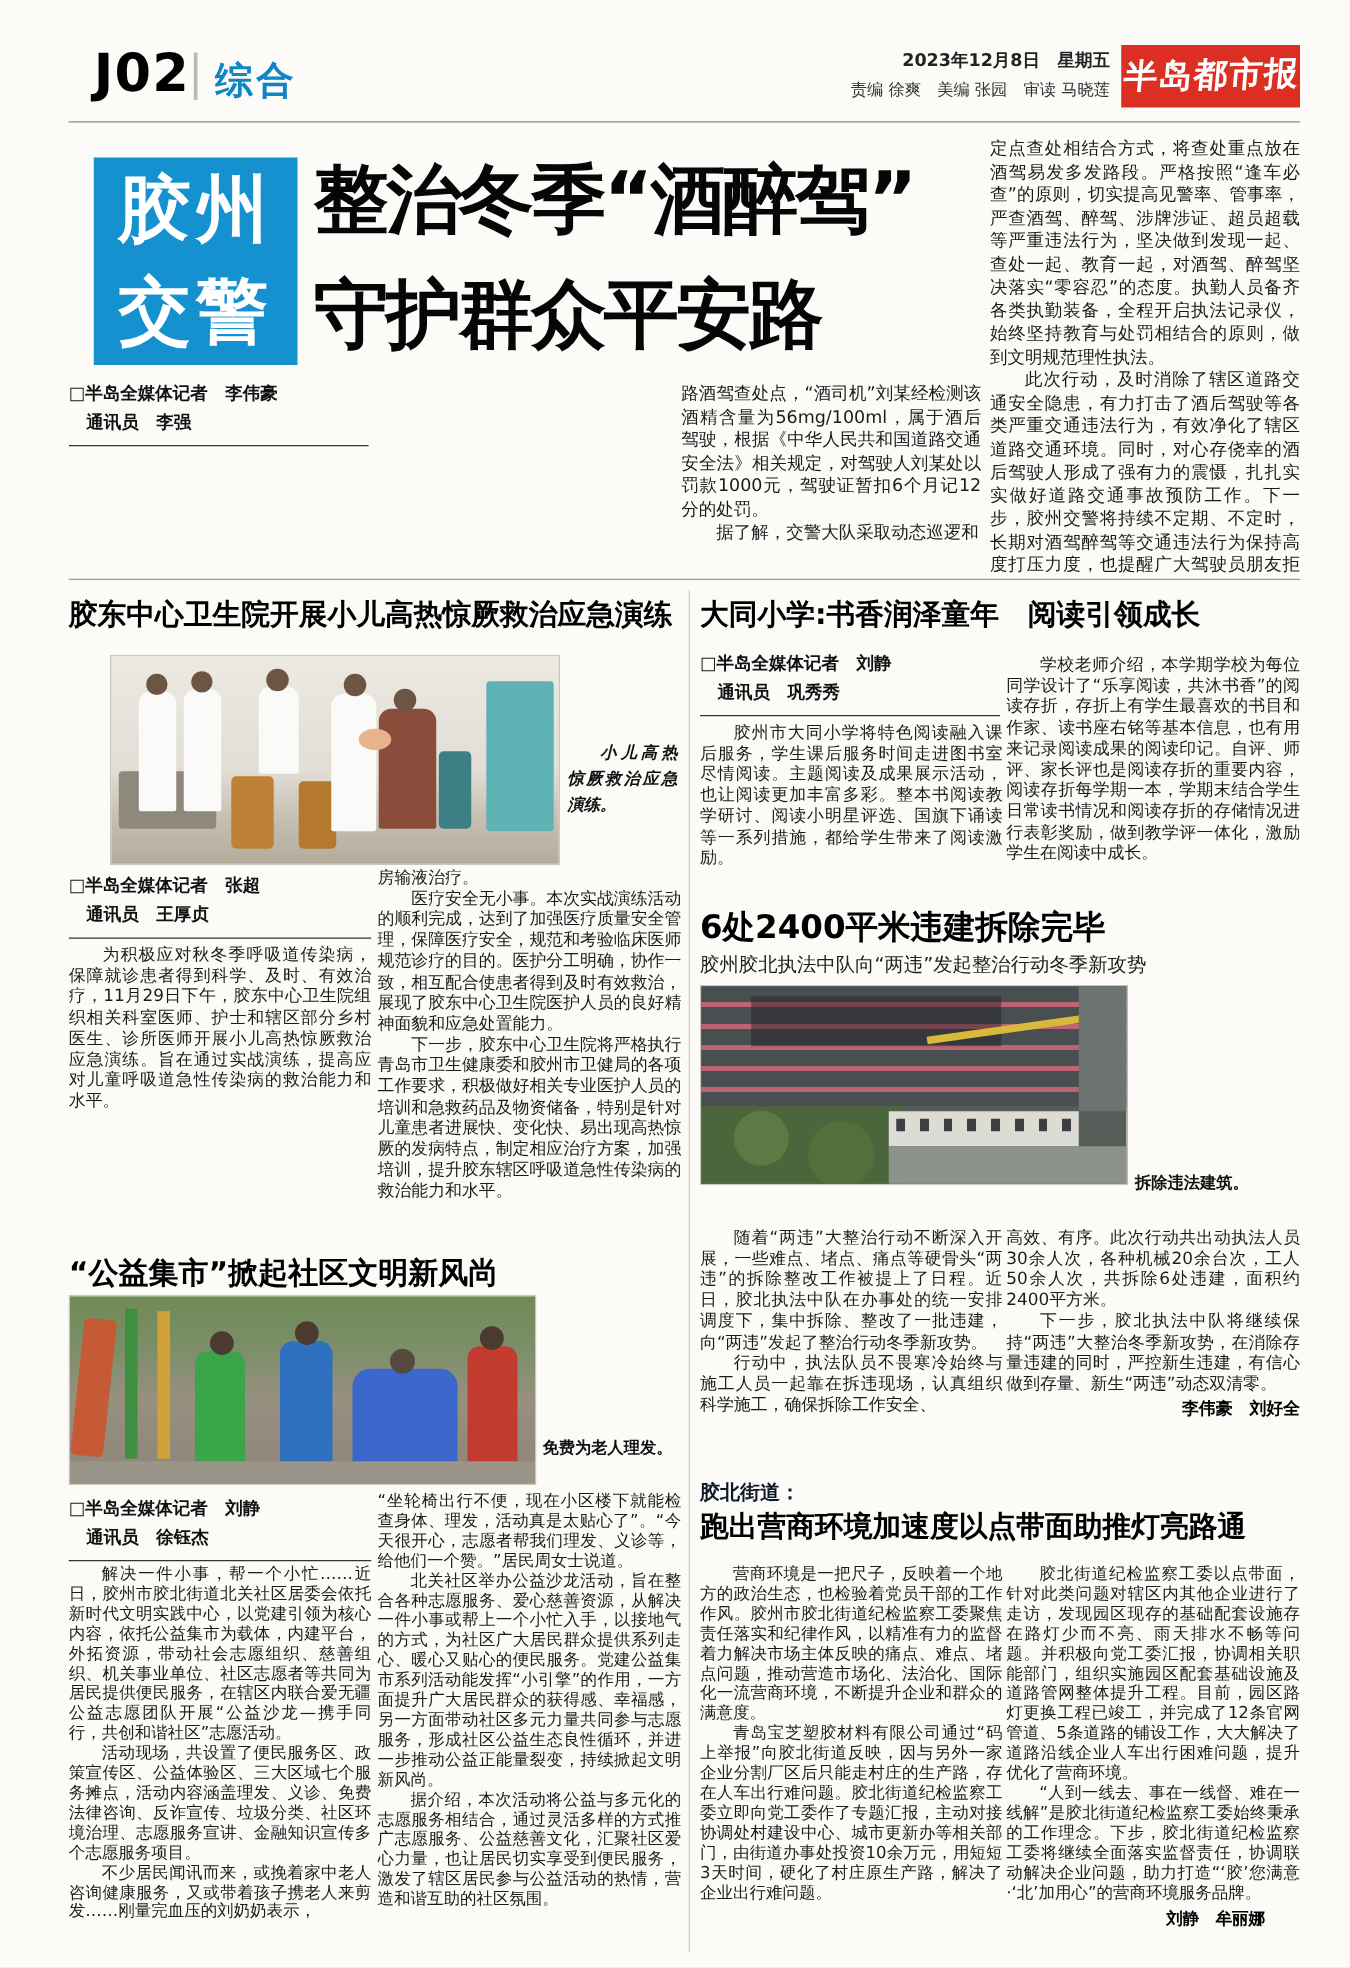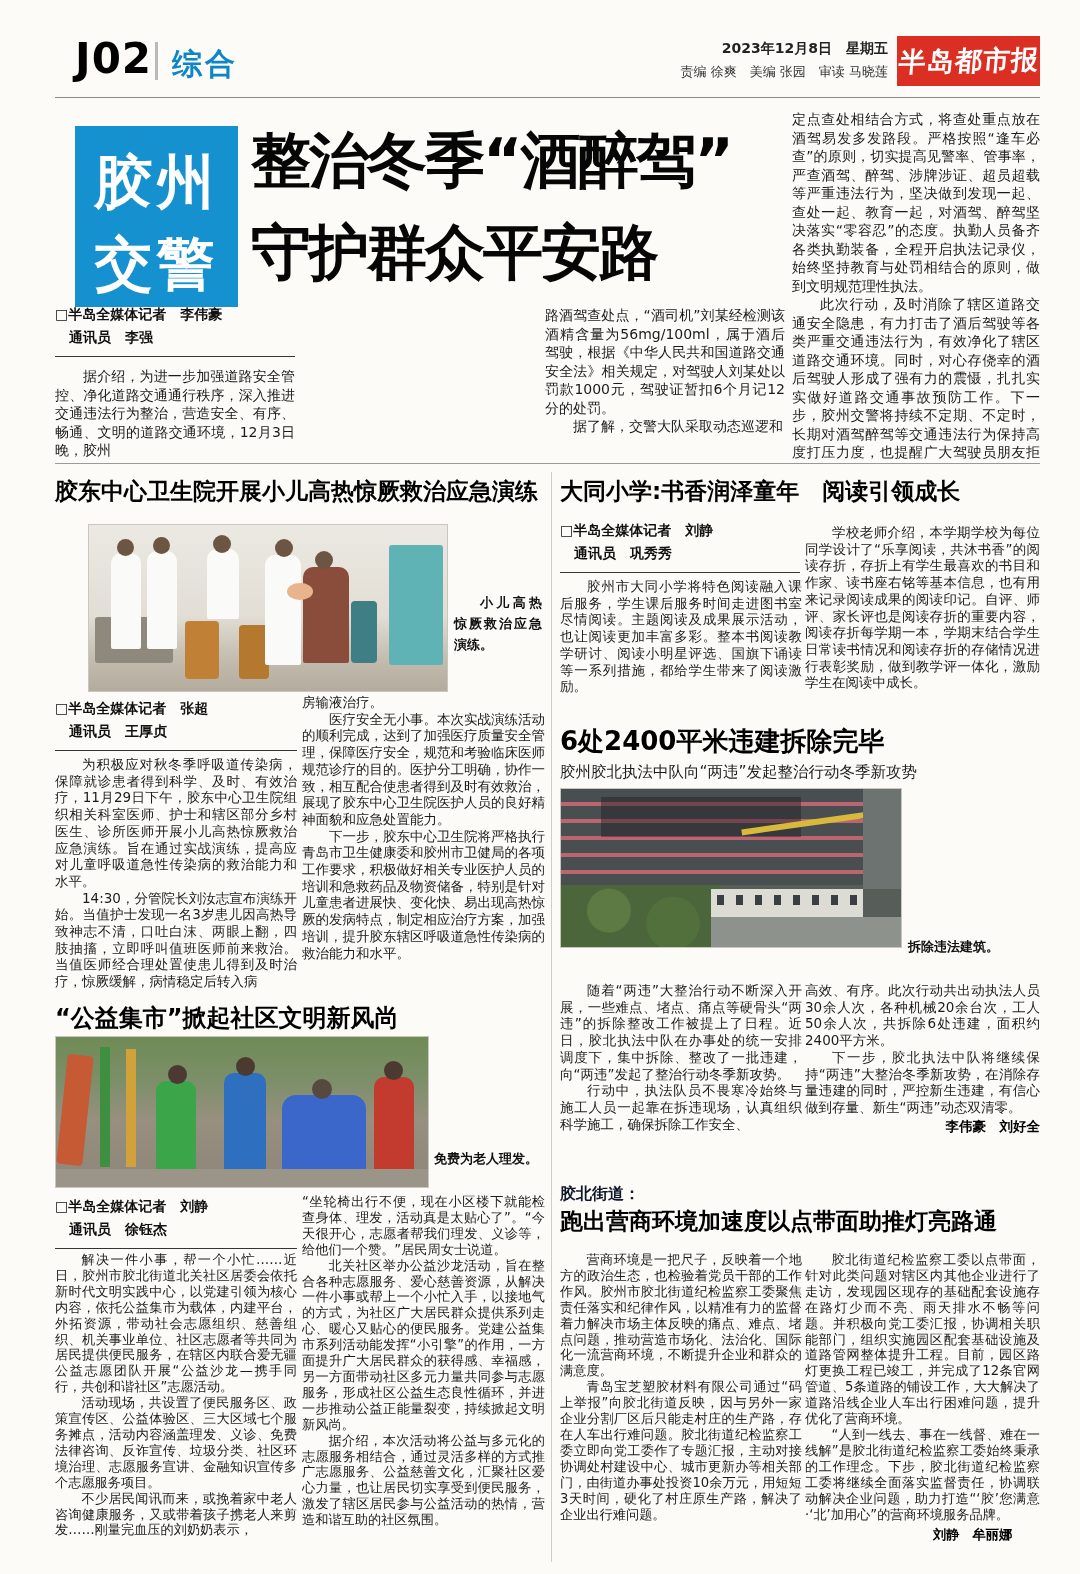--- a/index.html
+++ b/index.html
@@ -12,21 +12,21 @@
   .section{font-size:30px;font-weight:900;color:#0e86c6;letter-spacing:3px;}
   .dateline{font-size:14px;color:#222;text-align:right;font-weight:600;}
   .staffline{font-size:13px;color:#333;text-align:right;}
   .masthead{background:#dc2f23;color:#fff;text-align:center;}
   .masthead span{display:inline-block;font-size:27px;font-weight:900;line-height:50px;
                  transform:skewX(-6deg) rotate(-1deg);font-family:"DejaVu Serif",serif;letter-spacing:1px;}
   .rule{background:#8a8a8a;}
   .vrule{background:#cfcdc8;}
   
   .label-box{background:#1691d0;color:#fff;text-align:center;font-weight:900;
-             font-size:58px;line-height:82px;letter-spacing:4px;padding-top:15px;}
+             font-size:58px;line-height:82px;letter-spacing:4px;padding-top:0;}
   .lead-hl{font-size:60px;line-height:92px;font-weight:900;color:#060606;letter-spacing:-2px;white-space:nowrap;}
   
   .byline{font-size:14px;font-weight:700;color:#111;border-bottom:1px solid #333;padding-bottom:9px;}
   .byline .bl2{margin-top:5px;text-indent:1em;}
   
   .col{overflow:hidden;text-align:justify;}
   .col p.para{margin:0;text-align:justify;}
   .col p.ind{text-indent:2em;}
   .lead-body p.para{font-size:14px;line-height:18.5px;}
   .mid-body p.para{font-size:13.5px;line-height:16.7px;}
@@ -70,23 +70,20 @@
   </div>
   <div class="abs lead-hl" style="left:251px;top:114px;">整治冬季“酒醉驾”</div>
   <div class="abs lead-hl" style="left:251px;top:206px;">守护群众平安路</div>
 
   <div class="abs col lead-body" style="left:55px;top:306px;width:240px;height:154px;">
     <div class="byline">
       <div>□半岛全媒体记者　李伟豪</div>
       <div class="bl2">通讯员　李强</div>
     </div>
     <div style="height:10px;"></div>
-    <div>
-        <p class="para ind">据介绍，为进一步加强道路安全管控、净化道路交通通行秩序，深入推进交通违法行为整治，营造安全、有序、畅通、文明的道路交通环境，12月3日晚，胶州</p>
-      </div>
   </div>
   <div class="abs col lead-body" style="left:545px;top:306px;width:240px;height:154px;">
       <p class="para">路酒驾查处点，“酒司机”刘某经检测该酒精含量为56mg/100ml，属于酒后驾驶，根据《中华人民共和国道路交通安全法》相关规定，对驾驶人刘某处以罚款1000元，驾驶证暂扣6个月记12分的处罚。</p>
       <p class="para ind">据了解，交警大队采取动态巡逻和</p>
     </div>
   <div class="abs col lead-body" style="left:792px;top:110px;width:248px;height:350px;">
       <p class="para">定点查处相结合方式，将查处重点放在酒驾易发多发路段。严格按照“逢车必查”的原则，切实提高见警率、管事率，严查酒驾、醉驾、涉牌涉证、超员超载等严重违法行为，坚决做到发现一起、查处一起、教育一起，对酒驾、醉驾坚决落实“零容忍”的态度。执勤人员备齐各类执勤装备，全程开启执法记录仪，始终坚持教育与处罚相结合的原则，做到文明规范理性执法。</p>
       <p class="para ind">此次行动，及时消除了辖区道路交通安全隐患，有力打击了酒后驾驶等各类严重交通违法行为，有效净化了辖区道路交通环境。同时，对心存侥幸的酒后驾驶人形成了强有力的震慑，扎扎实实做好道路交通事故预防工作。下一步，胶州交警将持续不定期、不定时，长期对酒驾醉驾等交通违法行为保持高度打压力度，也提醒广大驾驶员朋友拒绝酒驾、文明出行。</p>
     </div>
 
@@ -106,31 +103,30 @@
     <div class="fig" style="left:176px;top:30px;width:36px;height:110px;"></div>
     <div style="left:214px;top:42px;width:46px;height:96px;background:#8a4d3c;border-radius:10px 10px 2px 2px;"></div>
     <div class="head" style="left:28px;top:14px;width:17px;height:17px;"></div>
     <div class="head" style="left:64px;top:12px;width:17px;height:17px;"></div>
     <div class="head" style="left:124px;top:10px;width:18px;height:18px;"></div>
     <div class="head" style="left:186px;top:14px;width:18px;height:18px;"></div>
     <div class="head" style="left:226px;top:26px;width:18px;height:18px;"></div>
     <div style="left:198px;top:58px;width:26px;height:17px;background:#e9b48c;border-radius:50%;"></div>
     <div style="left:262px;top:76px;width:26px;height:62px;background:#3e7f86;border-radius:4px;"></div>
   </div>
-  <div class="abs caption ind" style="left:454px;top:592px;width:88px;">小儿高热惊厥救治应急演练。</div>
+  <div class="abs caption ind" style="left:454px;top:592px;width:88px;font-style:italic;">小儿高热惊厥救治应急演练。</div>
 
   <div class="abs" style="left:55px;top:700px;width:242px;">
     <div class="byline">
       <div>□半岛全媒体记者　张超</div>
       <div class="bl2">通讯员　王厚贞</div>
     </div>
   </div>
   <div class="abs col mid-body" style="left:55px;top:756px;width:242px;height:238px;">
       <p class="para ind">为积极应对秋冬季呼吸道传染病，保障就诊患者得到科学、及时、有效治疗，11月29日下午，胶东中心卫生院组织相关科室医师、护士和辖区部分乡村医生、诊所医师开展小儿高热惊厥救治应急演练。旨在通过实战演练，提高应对儿童呼吸道急性传染病的救治能力和水平。</p>
-      <p class="para ind">14:30，分管院长刘汝志宣布演练开始。当值护士发现一名3岁患儿因高热导致神志不清，口吐白沫、两眼上翻，四肢抽搐，立即呼叫值班医师前来救治。当值医师经合理处置使患儿得到及时治疗，惊厥缓解，病情稳定后转入病</p>
     </div>
   <div class="abs col mid-body" style="left:302px;top:694px;width:243px;height:292px;">
       <p class="para">房输液治疗。</p>
       <p class="para ind">医疗安全无小事。本次实战演练活动的顺利完成，达到了加强医疗质量安全管理，保障医疗安全，规范和考验临床医师规范诊疗的目的。医护分工明确，协作一致，相互配合使患者得到及时有效救治，展现了胶东中心卫生院医护人员的良好精神面貌和应急处置能力。</p>
       <p class="para ind">下一步，胶东中心卫生院将严格执行青岛市卫生健康委和胶州市卫健局的各项工作要求，积极做好相关专业医护人员的培训和急救药品及物资储备，特别是针对儿童患者进展快、变化快、易出现高热惊厥的发病特点，制定相应治疗方案，加强培训，提升胶东辖区呼吸道急性传染病的救治能力和水平。</p>
     </div>
 
   <div class="abs h-md" style="left:560px;top:476px;">大同小学:书香润泽童年　阅读引领成长</div>
   <div class="abs" style="left:560px;top:522px;width:240px;">
     <div class="byline">

